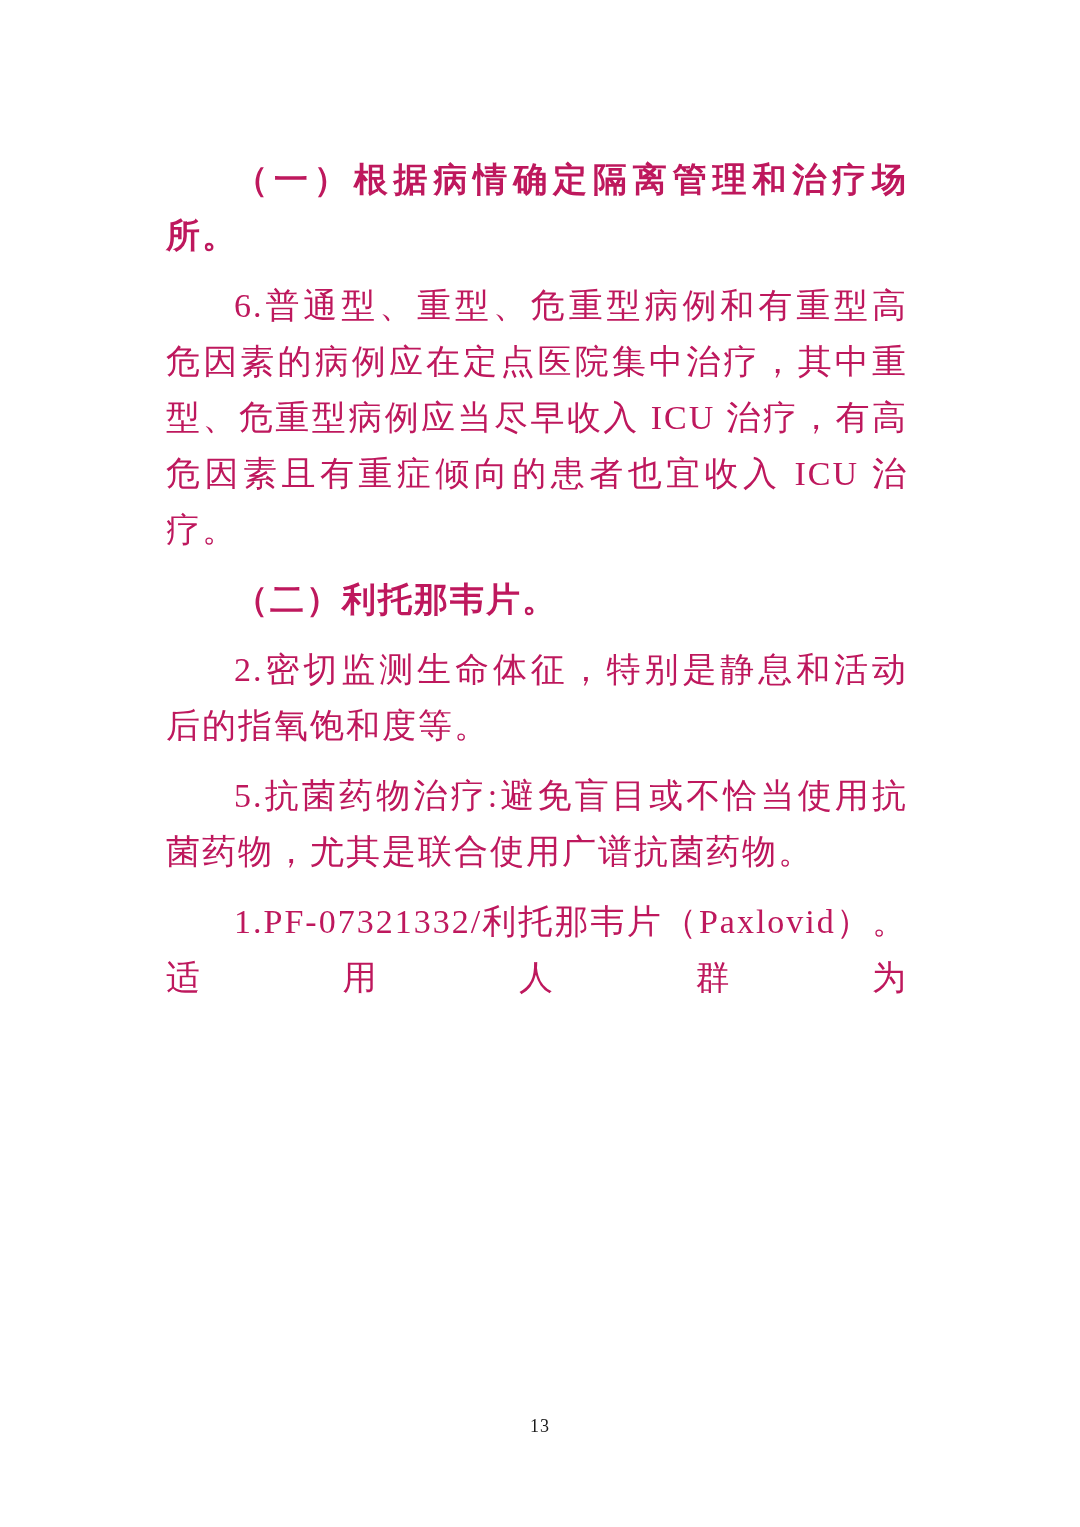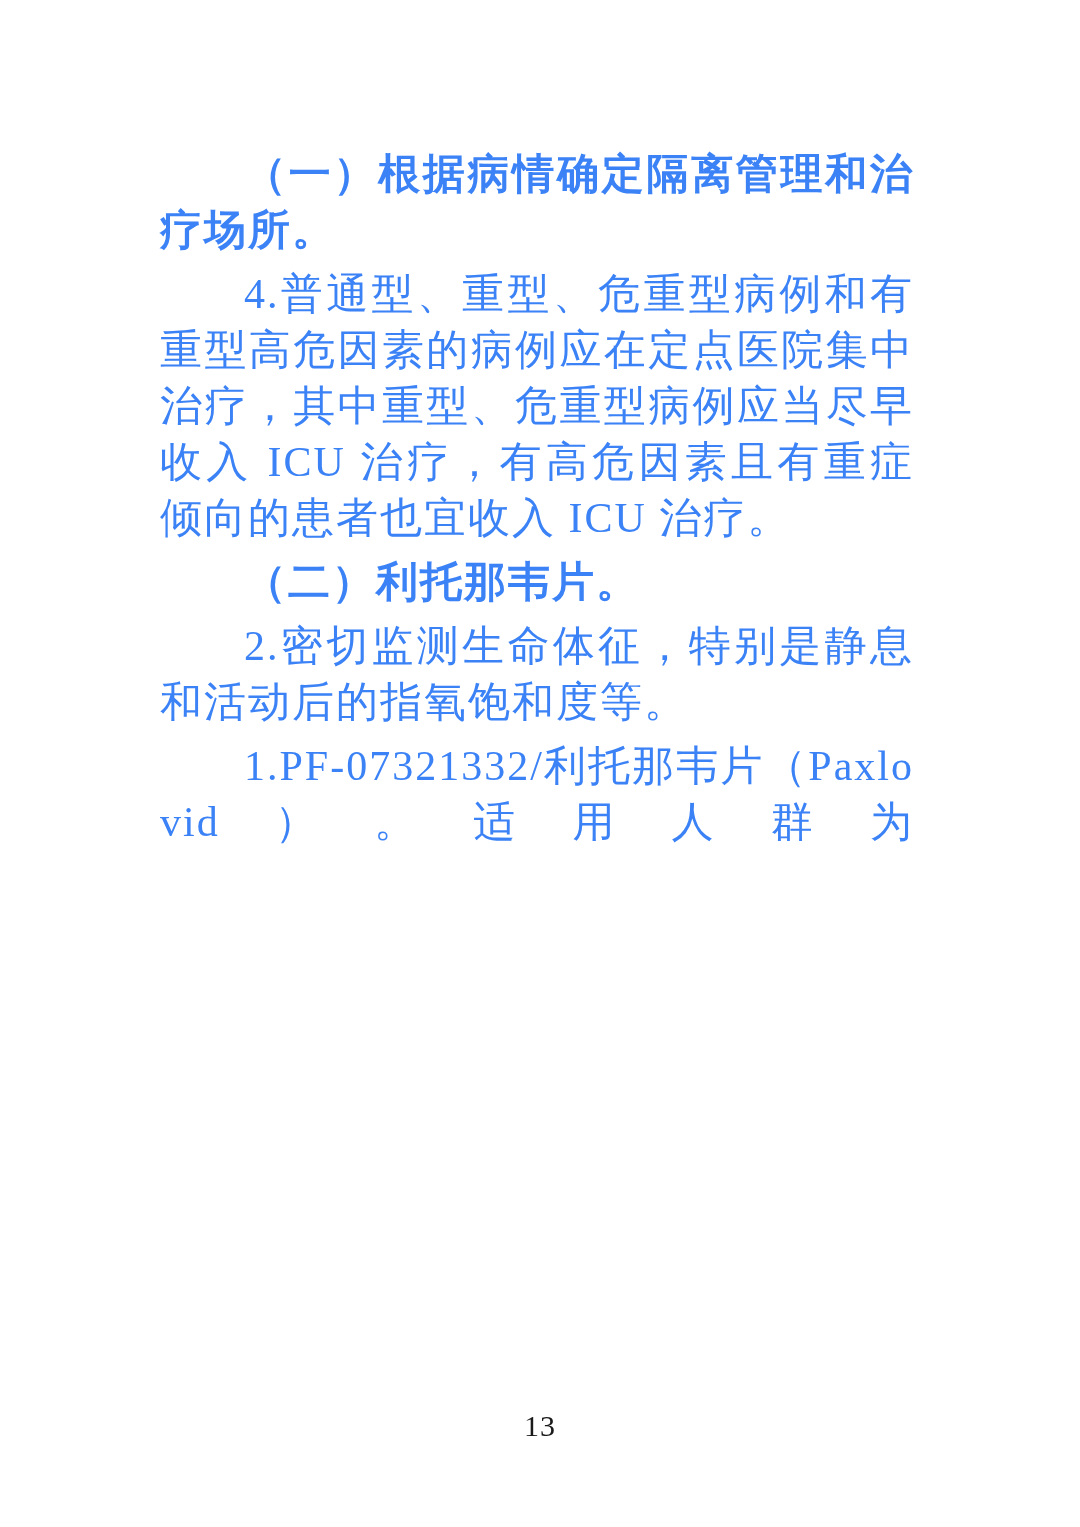--- a/index.html
+++ b/index.html
@@ -15,55 +15,56 @@
     overflow: hidden;
     font-family: "Liberation Serif", serif;
   }
   .content {
     position: absolute;
     left: 152px;
     top: 138px;
     width: 770px;
   }
   p.block {
-    margin: 8px;
+    margin: 14px;
     padding: 0;
-    font-size: 42px;
+    font-size: 34px;
     line-height: 56px;
-    color: #3b82f6;
+    color: #be185d;
     letter-spacing: 2px;
     text-indent: 2em;
     text-align: justify;
     text-align-last: left;
     word-break: break-all;
   }
   p.heading {
     font-weight: 700;
   }
   p.stretch {
     text-align-last: justify;
   }
   .page-number {
     position: absolute;
     top: 1410px;
     left: 0;
     width: 100%;
     text-align: center;
-    font-size: 30px;
+    font-size: 18px;
     line-height: 32px;
     color: #1a1a1a;
     letter-spacing: 1px;
   }
 </style>
 </head>
 <body>
 
 <div class="page">
   <div class="content">
     <p class="block heading">（一）根据病情确定隔离管理和治疗场所。</p>
-    <p class="block">4.普通型、重型、危重型病例和有重型高危因素的病例应在定点医院集中治疗，其中重型、危重型病例应当尽早收入 ICU 治疗，有高危因素且有重症倾向的患者也宜收入 ICU 治疗。</p>
+    <p class="block">6.普通型、重型、危重型病例和有重型高危因素的病例应在定点医院集中治疗，其中重型、危重型病例应当尽早收入 ICU 治疗，有高危因素且有重症倾向的患者也宜收入 ICU 治疗。</p>
     <p class="block heading">（二）利托那韦片。</p>
     <p class="block">2.密切监测生命体征，特别是静息和活动后的指氧饱和度等。</p>
+    <p class="block">5.抗菌药物治疗:避免盲目或不恰当使用抗菌药物，尤其是联合使用广谱抗菌药物。</p>
     <p class="block stretch">1.PF-07321332/利托那韦片（Paxlovid）。适用人群为</p>
   </div>
 
   <div class="page-number">13</div>
 </div>
 
 </body></html>

